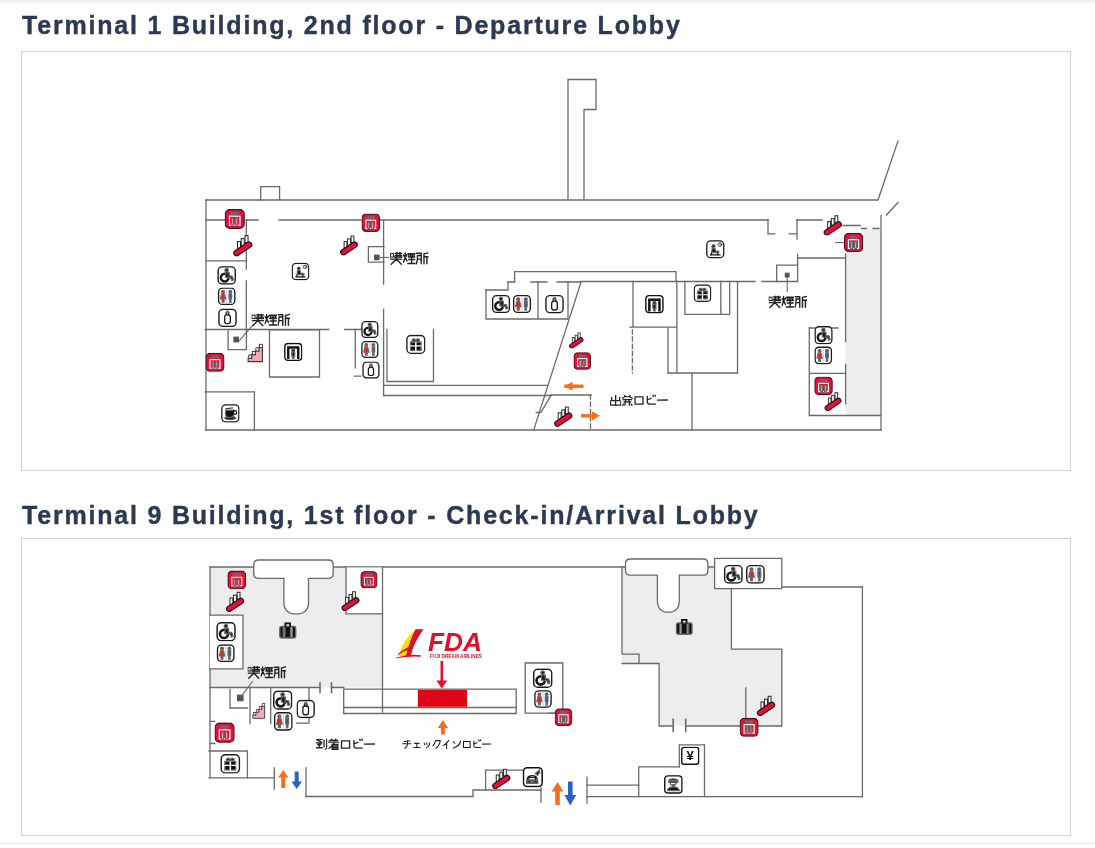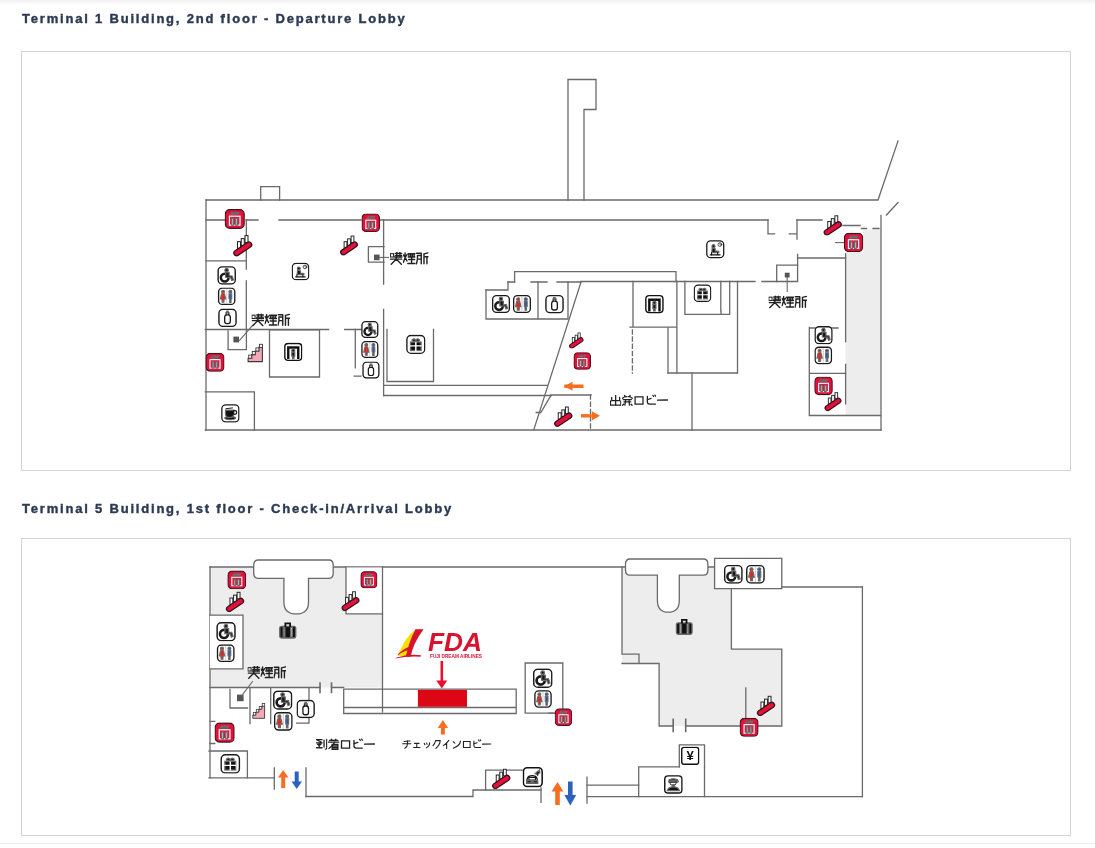--- a/index.html
+++ b/index.html
@@ -1,33 +1,33 @@
 <!DOCTYPE html>
 <html><head>
 <meta charset="utf-8">
 <style>
   html,body{margin:0;padding:0;background:#fff;}
   body{width:1095px;height:848px;position:relative;font-family:"Liberation Sans",sans-serif;overflow:hidden;}
   .topfade{position:absolute;left:0;top:0;width:1095px;height:5px;background:linear-gradient(#f0f0f1,#ffffff);}
-  h2{position:absolute;margin:0;font-size:13px;font-weight:bold;color:#2b3a52;letter-spacing:1.8px;-webkit-text-stroke:0.4px #2b3a52;}
+  h2{position:absolute;margin:0;font-size:25px;font-weight:bold;color:#2b3a52;letter-spacing:1.8px;-webkit-text-stroke:0.4px #2b3a52;}
   .box{position:absolute;border:1px solid #d4d4d4;background:#fff;}
   .botline{position:absolute;left:0;top:843px;width:1095px;height:1px;background:#ededee;}
   svg{position:absolute;left:0;top:0;}
   text{font-family:"Liberation Sans",sans-serif;}
 </style>
 </head>
 <body>
 
 <div class="topfade"></div>
 
 <h2 style="left:22px;top:11px;">Terminal 1 Building, 2nd floor - Departure Lobby</h2>
 
 <div class="box" style="left:21px;top:51px;width:1048px;height:418px;"></div>
 
-<h2 style="left:22px;top:501px;">Terminal 5 Building, 1st floor - Check-in/Arrival Lobby</h2>
+<h2 style="left:22px;top:501px;">Terminal 9 Building, 1st floor - Check-in/Arrival Lobby</h2>
 
 <div class="box" style="left:21px;top:538px;width:1048px;height:296px;"></div>
 
 <div class="botline"></div>
 <svg width="1095" height="848" viewBox="0 0 1095 848">
 <defs>
 
 <symbol id="wc" viewBox="0 0 20 20">
   <rect x="0.9" y="0.9" width="18.2" height="18.2" rx="4.2" fill="#fff" stroke="#1a1a1a" stroke-width="1.5"></rect>
   <circle cx="9.9" cy="4.4" r="1.8" fill="#1a1a1a"></circle>

